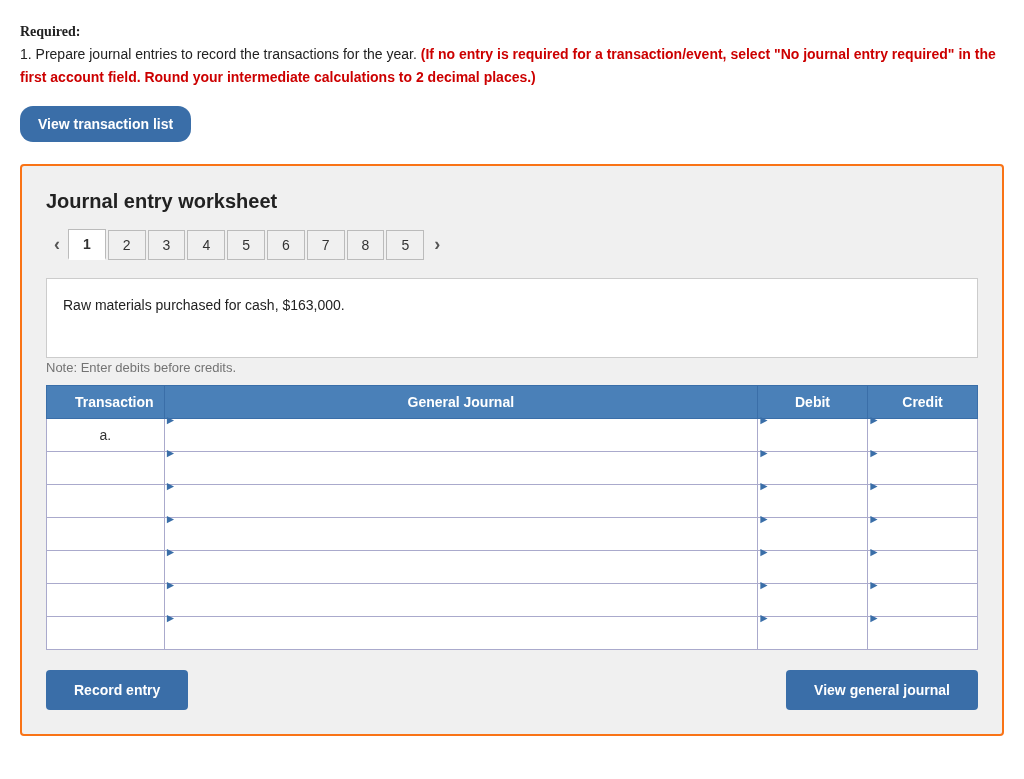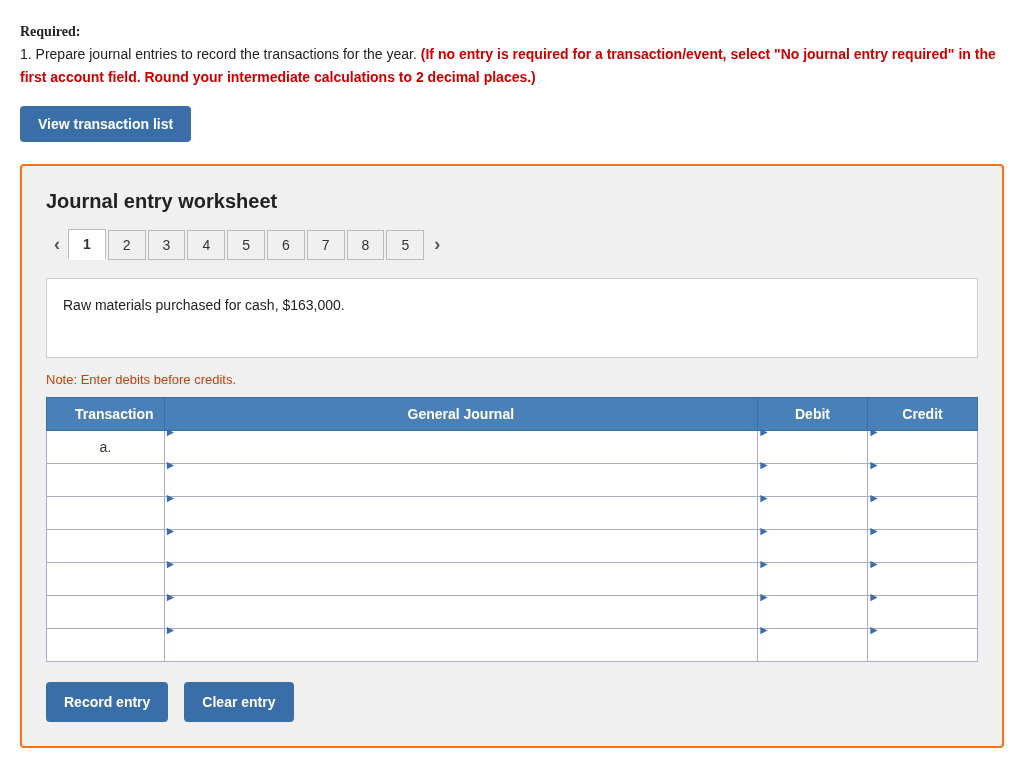--- a/index.html
+++ b/index.html
@@ -22,21 +22,21 @@
     .instructions .highlight {
       color: #cc0000;
       font-weight: bold;
     }
     .btn-view-transaction {
       display: inline-block;
       background: #3a6ea8;
       color: #fff;
       padding: 10px 18px;
       border: none;
-      border-radius: 4px;
+      border-radius: 13px;
       cursor: pointer;
       font-size: 14px;
       font-weight: bold;
       margin-bottom: 22px;
     }
     .worksheet-container {
       background: #f0f0f0;
       border: 2px solid #f97316;
       border-radius: 4px;
       padding: 24px 24px 24px 24px;
@@ -77,27 +77,27 @@
       border-bottom: 2px solid #fff;
       border-top: 1px solid #bbb;
       font-weight: bold;
       position: relative;
       z-index: 1;
     }
     .transaction-description {
       background: #fff;
       border: 1px solid #ccc;
       padding: 18px 16px 40px 16px;
-      margin-bottom: 14px;
+      margin-bottom: 2px;
       font-size: 14px;
       color: #222;
       min-height: 80px;
     }
     .note-text {
-      color: #c2410c;
+      color: #737373;
       font-size: 13px;
       margin-bottom: 10px;
     }
     .journal-table {
       width: 100%;
       border-collapse: collapse;
       margin-bottom: 20px;
     }
     .journal-table th {
       background: #4a80b8;
@@ -150,21 +150,21 @@
     .buttons-row {
       display: flex;
       gap: 16px;
       align-items: center;
     }
     .btn-action {
       background: #3a6ea8;
       color: #fff;
       border: none;
       border-radius: 4px;
-      padding: 12px 18px;
+      padding: 12px 28px;
       font-size: 14px;
       font-weight: bold;
       cursor: pointer;
     }
     .btn-action.view-journal {
       margin-left: auto;
     }
   </style>
 </head>
 <body>
@@ -312,18 +312,18 @@
         <td class="input-cell">
           <span class="arrow-indicator">►</span>
           <input type="text" style="">
         </td>
       </tr>
     </tbody>
   </table>
 
   <div class="buttons-row">
     <button class="btn-action">Record entry</button>
-    <button class="btn-action">Clear entry</button>
+    <button class="btn-action view-journal">View general journal</button>
   </div>
 </div>
 
 
 
 
 </body></html>

